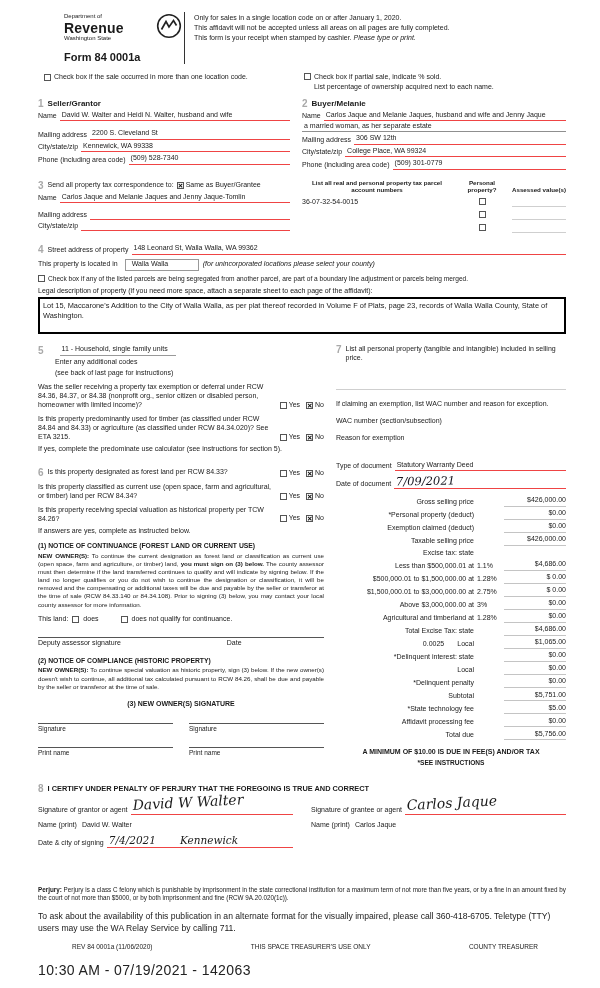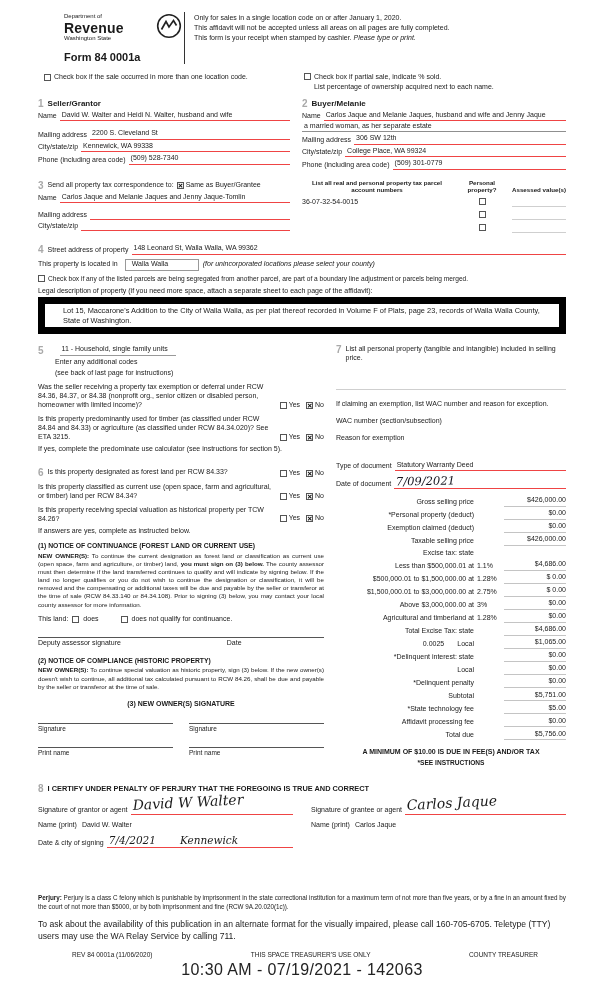--- a/index.html
+++ b/index.html
@@ -59,21 +59,21 @@
   .ph1 { flex:1; } .ph2 { width:50px; flex:none; } .ph3 { width:54px; flex:none; }
   .prow { display:flex; gap:5px; margin-top:4px; align-items:center; }
   .pc1 { flex:1; min-height:8px; } .pc2 { width:50px; flex:none; text-align:center; }
   .pc3 { width:54px; flex:none; border-bottom:1px solid #cfcfcf; min-height:8px; }
 
   
   .locbox { border:1px solid #999; min-width:74px; padding:0.5px 6px; margin:0 4px; flex:none; }
   .locnote { font-style:italic; padding-bottom:0.5px; }
   .cbline { display:flex; gap:3px; margin-top:4px; font-size:6.6px; align-items:flex-start; }
   .legal-label { margin-top:4px; }
-  .legalbox { border:7px solid #000000; min-height:37px; padding:2px 18px; margin-top:1px; font-size:7.4px; }
+  .legalbox { border:2px solid #000000; min-height:37px; padding:2px 3px; margin-top:1px; font-size:7.4px; }
 
   
   .s567 { margin-top:11px; }
   .colS5 { width:286px; flex:none; }
   .colS7 { flex:1; min-width:0; }
   .coderow { display:flex; align-items:flex-end; }
   .codeval { margin-left:12px; border-bottom:1px solid #999; padding:0 8px 0.5px 2px; }
   .ind { margin-left:17px; margin-top:2.5px; }
   .q { display:flex; align-items:flex-end; margin-top:5px; }
   .qt { flex:1; padding-right:4px; }
@@ -118,21 +118,21 @@
   .hand { font-family:"DejaVu Serif", serif; font-style:italic; font-size:10.5px; line-height:0.9; }
   .hand2 { font-family:"DejaVu Serif", serif; font-style:italic; font-size:12.5px; line-height:0.9; }
   .daterow { height:16px; align-items:flex-end; }
   .citysp { margin-left:22px; }
 
   
   .footer { margin-top:auto; padding-bottom:2px; }
   .perjury { font-size:6.3px; text-align:justify; line-height:1.33; }
   .altformat { font-size:8.6px; line-height:1.4; margin-top:7px; padding-right:4px; }
   .revrow { display:flex; justify-content:space-between; font-size:6.5px; margin-top:9px; padding:0 28px 0 34px; }
-  .stamp { text-align:center; font-size:16px; letter-spacing:0.4px; color:#222; }
+  .stamp { text-align:left; font-size:14px; letter-spacing:0.4px; margin-top:11px; color:#222; }
 </style>
 </head>
 <body>
 
 <div class="page">
 
   <div class="header">
     <div class="hleft">
       <div class="agency">
         <div class="dept">Department of</div>
@@ -551,21 +551,21 @@
         </div>
       </div>
     </div>
   </div>
 
   <div class="footer">
     <div class="perjury">
       <span class="b">Perjury:</span>
       <span>Perjury is a class C felony which is punishable by imprisonment in the state correctional institution for a maximum term of not more than five years, or by a fine in an amount fixed by the court of not more than $5000, or by both imprisonment and fine (RCW 9A.20.020(1c)).</span>
     </div>
-    <div class="altformat">To ask about the availability of this publication in an alternate format for the visually impaired, please call 160-705-6705. Teletype (TTY) users may use the WA Relay Service by calling 711.</div>
+    <div class="altformat">To ask about the availability of this publication in an alternate format for the visually impaired, please call 360-418-6705. Teletype (TTY) users may use the WA Relay Service by calling 711.</div>
     <div class="revrow">
       <span>REV 84 0001a (11/06/2020)</span>
       <span>THIS SPACE TREASURER'S USE ONLY</span>
       <span>COUNTY TREASURER</span>
     </div>
     <div class="stamp">10:30 AM - 07/19/2021 - 142063</div>
   </div>
 
 </div>
 

